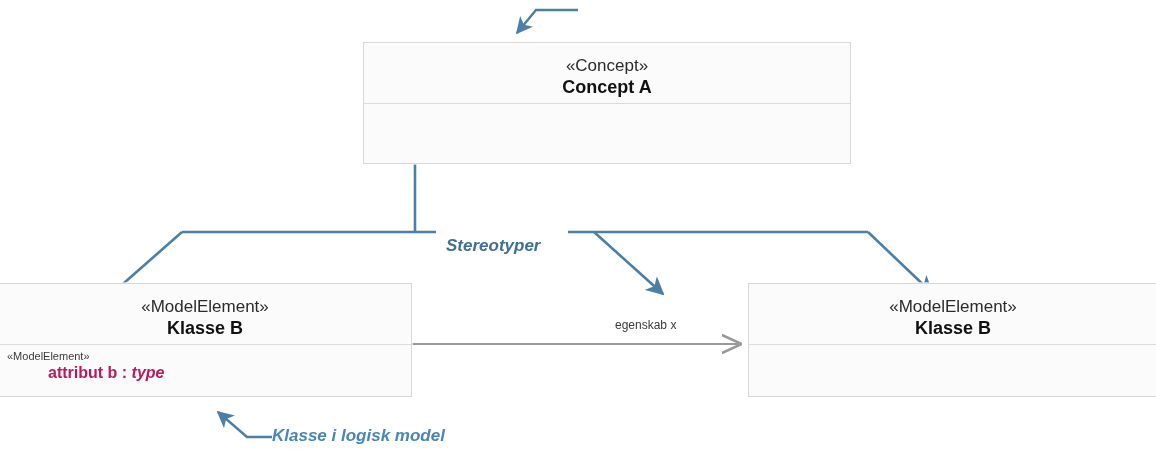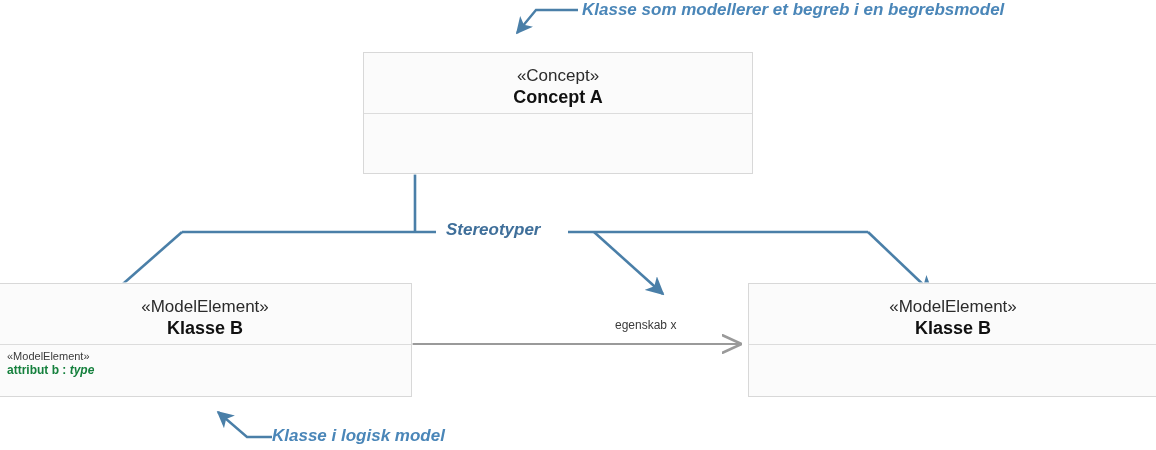--- a/index.html
+++ b/index.html
@@ -64,24 +64,25 @@
     text-align: left;
   }
   .attr-stereotype {
     display: block;
     font-size: 11px;
     color: #3a3a3a;
     line-height: 1.2;
   }
   .attr-text {
     display: block;
-    font-size: 12px;
-    color: #15803d;
+    font-size: 16px;
+    color: #be185d;
     font-weight: bold;
     line-height: 1.3;
+    margin-left: 41px;
   }
   .attr-text i {
     font-style: italic;
   }
 
   
   .note-label {
     position: absolute;
     color: #4a86b8;
     font-style: italic;
@@ -91,20 +92,21 @@
   }
   .stereo-label {
     position: absolute;
     color: #3f6f9a;
     font-style: italic;
     font-weight: bold;
     font-size: 17px;
     white-space: nowrap;
     background: #ffffff;
     padding: 0 6px;
+    margin-top: 16px;
   }
   .assoc-label {
     position: absolute;
     color: #3a3a3a;
     font-size: 12px;
     white-space: nowrap;
     background: #ffffff;
     padding: 0 5px;
   }
 </style>
@@ -144,23 +146,22 @@
       <path d="M 594 232 L 663 294" fill="none" stroke="#4a7fa8" stroke-width="2.6" marker-end="url(#arrowBlue)"></path>
 
       <path d="M 868 232 L 932 293" fill="none" stroke="#4a7fa8" stroke-width="2.6" marker-end="url(#arrowBlue)"></path>
     </g>
 
     <g>
       <path d="M 412 344 L 740 344" fill="none" stroke="#9a9a9a" stroke-width="2" marker-end="url(#arrowGrey)"></path>
     </g>
   </svg>
 
-  <div class="note-label" style="left:582px; top:0px;">Klasse som modellerer et begreb i en begrebsmodel</div>
 
-  <div class="uml-class" style="left:363px; top:52px; width:390px; height:122px;">
+  <div class="uml-class" style="left:363px; top:42px; width:488px; height:122px;">
     <div class="uml-header" style="height:60px;">
       <span class="uml-stereotype">«Concept»</span>
       <span class="uml-name">Concept A</span>
     </div>
     <div class="uml-divider" style="top:60px;"></div>
     <div class="uml-compartment" style="height:61px;"></div>
   </div>
 
   <div class="stereo-label" style="left:440px; top:220px;">Stereotyper</div>
 

